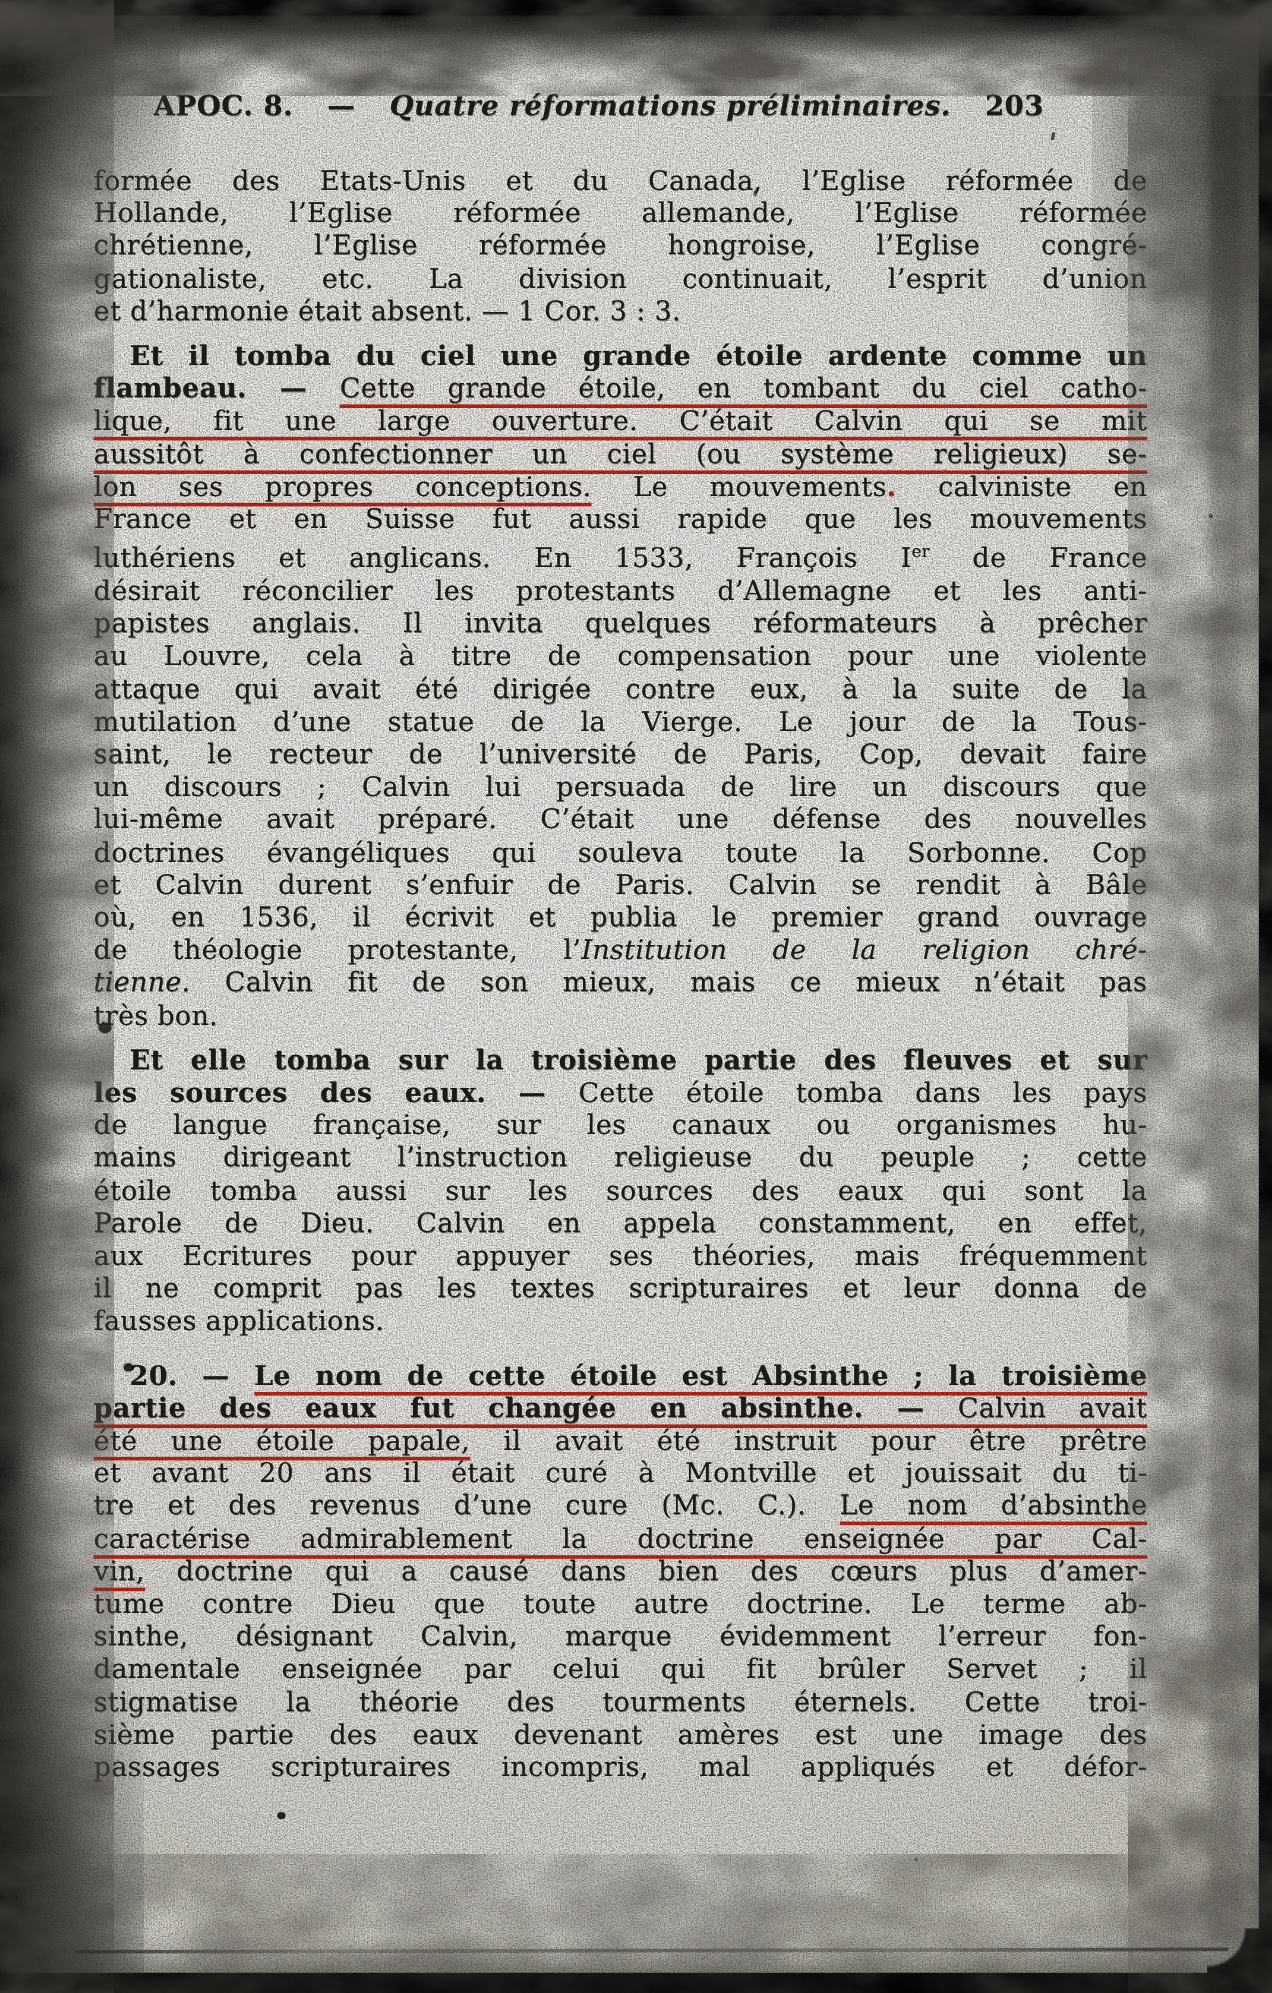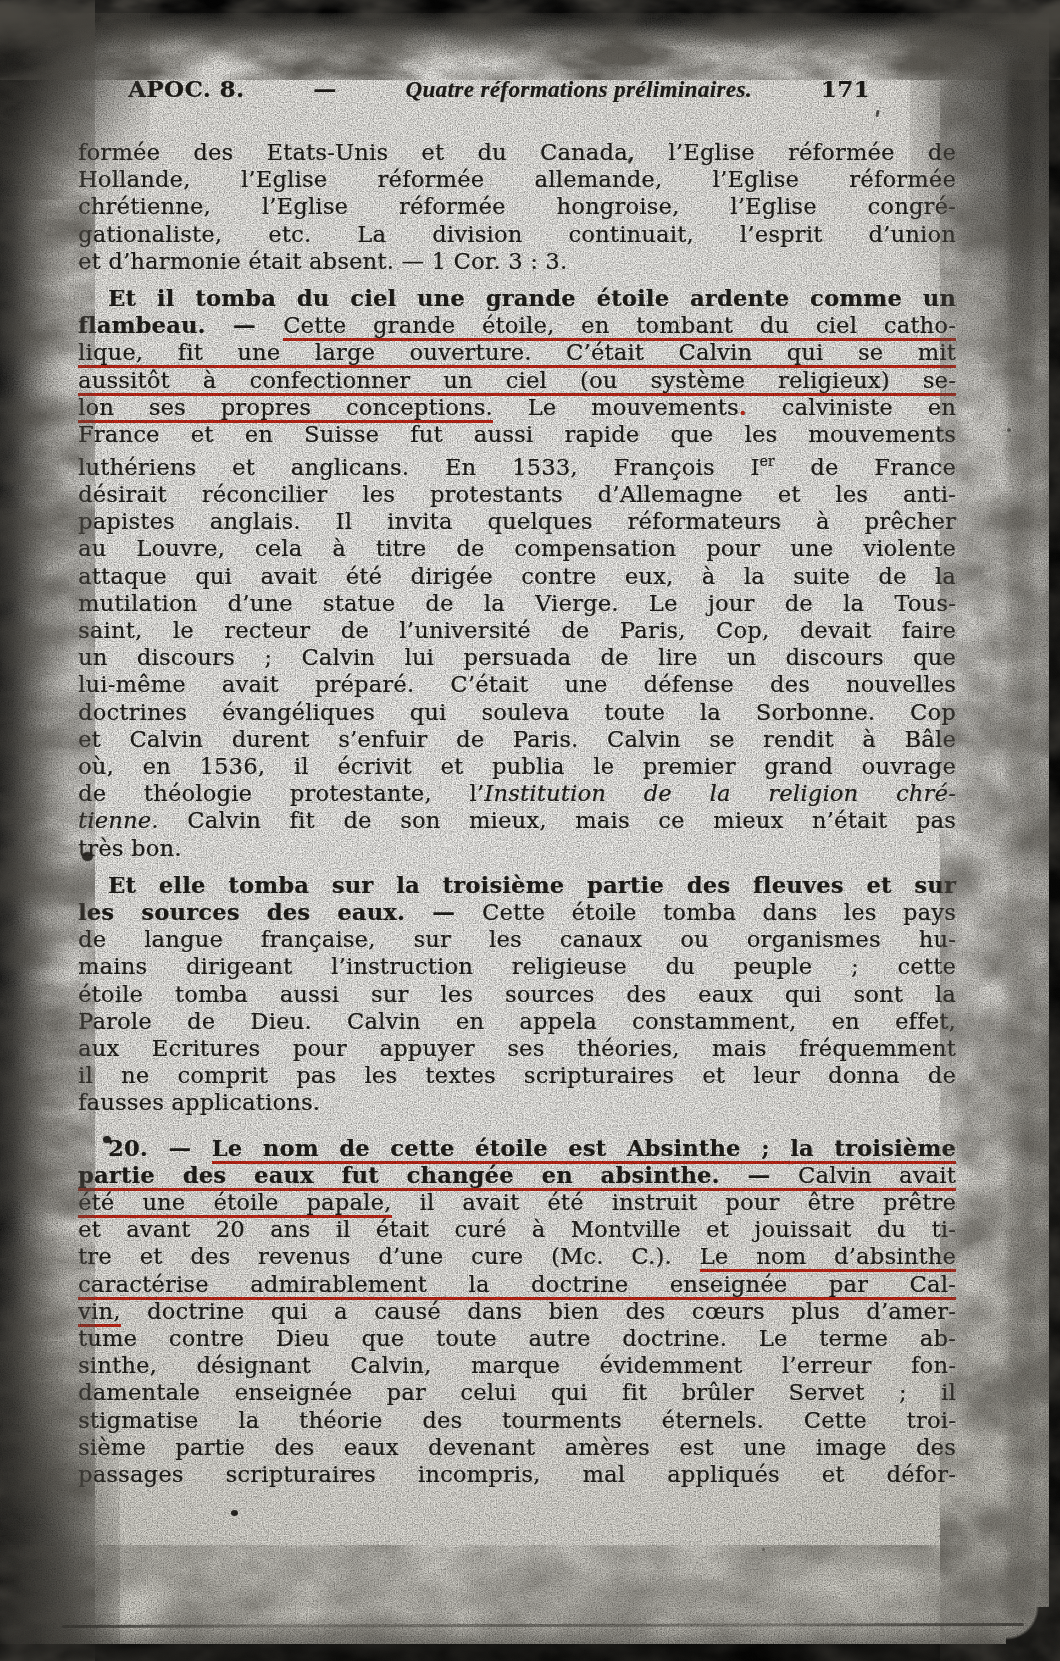--- a/index.html
+++ b/index.html
@@ -44,21 +44,21 @@
   .s4 { left:350px; top:1470px; width:4px;  height:4px;  opacity:.65; }
   .s5 { left:762px; top:1548px; width:3px;  height:3px;  opacity:.55; }
   .s6 { left:876px; top:110px;  width:3px;  height:7px;  opacity:.75; border-radius:2px; transform:rotate(12deg); }
   .s7 { left:628px; top:158px;  width:3px;  height:6px;  opacity:.6;  border-radius:2px; transform:rotate(8deg); }
   .s8 { left:1007px;top:428px;  width:4px;  height:4px;  opacity:.7; }
   
   .content { position:absolute; left:78px; top:0; width:878px; z-index:10; }
   .header { display:flex; justify-content:space-between; align-items:baseline;
     margin:76px 86px 0 50px; font-weight:bold; font-size:23px; line-height:26px;
     letter-spacing:.4px; text-shadow:.4px .4px .6px rgba(25,23,20,.5); }
-  .header .title { font-style:italic;font-family:Liberation Serif, serif; }
+  .header .title { font-style:italic; }
   .bodytext { margin-top:36px; font-size:22.5px; line-height:27.2px; letter-spacing:.25px;
     text-shadow:.4px .4px .5px rgba(28,26,22,.5); }
   .para.indent .line:first-child { text-indent:30px; }
   .line { text-align:justify; text-align-last:justify; white-space:normal; }
   .line.no-just { text-align-last:left; }
   .b { font-weight:bold; }
   .i { font-style:italic; }
   .u { border-bottom:3.5px solid var(--red,#c62818); }
   sup { font-size:.62em; vertical-align:super; letter-spacing:0; }
   .red-ink { color:var(--red,#c62818); font-weight:bold; }
@@ -68,21 +68,21 @@
 </head>
 <body>
 
 <div class="scan" style="--red: #c62818; --ink: #211f1b;">
 
   <div class="content">
     <div class="header">
       <span>APOC. 8.</span>
       <span>—</span>
       <span class="title">Quatre réformations préliminaires.</span>
-      <span>171</span>
+      <span>203</span>
     </div>
     <div class="bodytext">
         <div class="para">
           <div class="line"><span>formée des Etats-Unis et du Canada, l’Eglise réformée de</span></div>
           <div class="line"><span>Hollande, l’Eglise réformée allemande, l’Eglise réformée</span></div>
           <div class="line"><span>chrétienne, l’Eglise réformée hongroise, l’Eglise congré-</span></div>
           <div class="line"><span>gationaliste, etc. La division continuait, l’esprit d’union</span></div>
           <div class="line no-just"><span>et d’harmonie était absent. — 1 Cor. 3 : 3.</span></div>
         </div>
         <div class="para indent" style="margin-top: 10px;">

